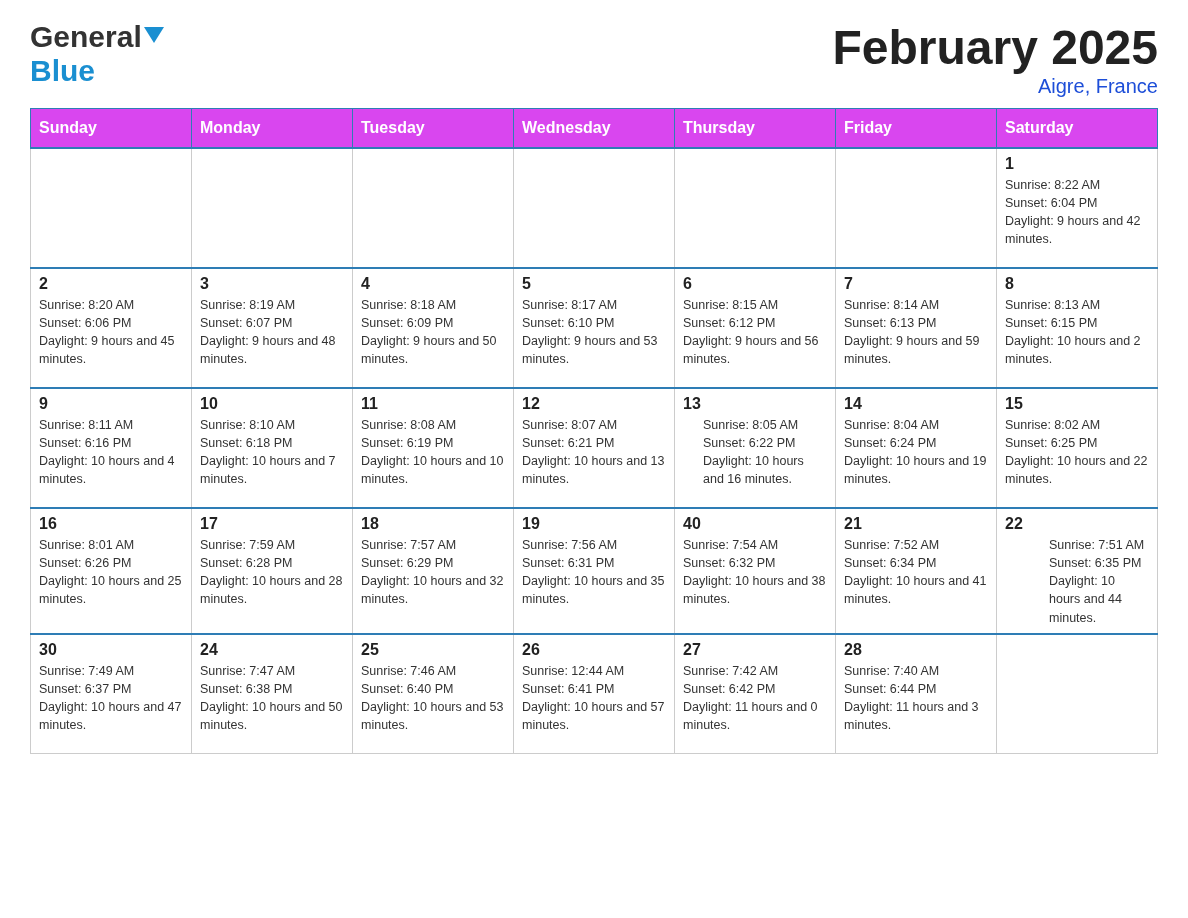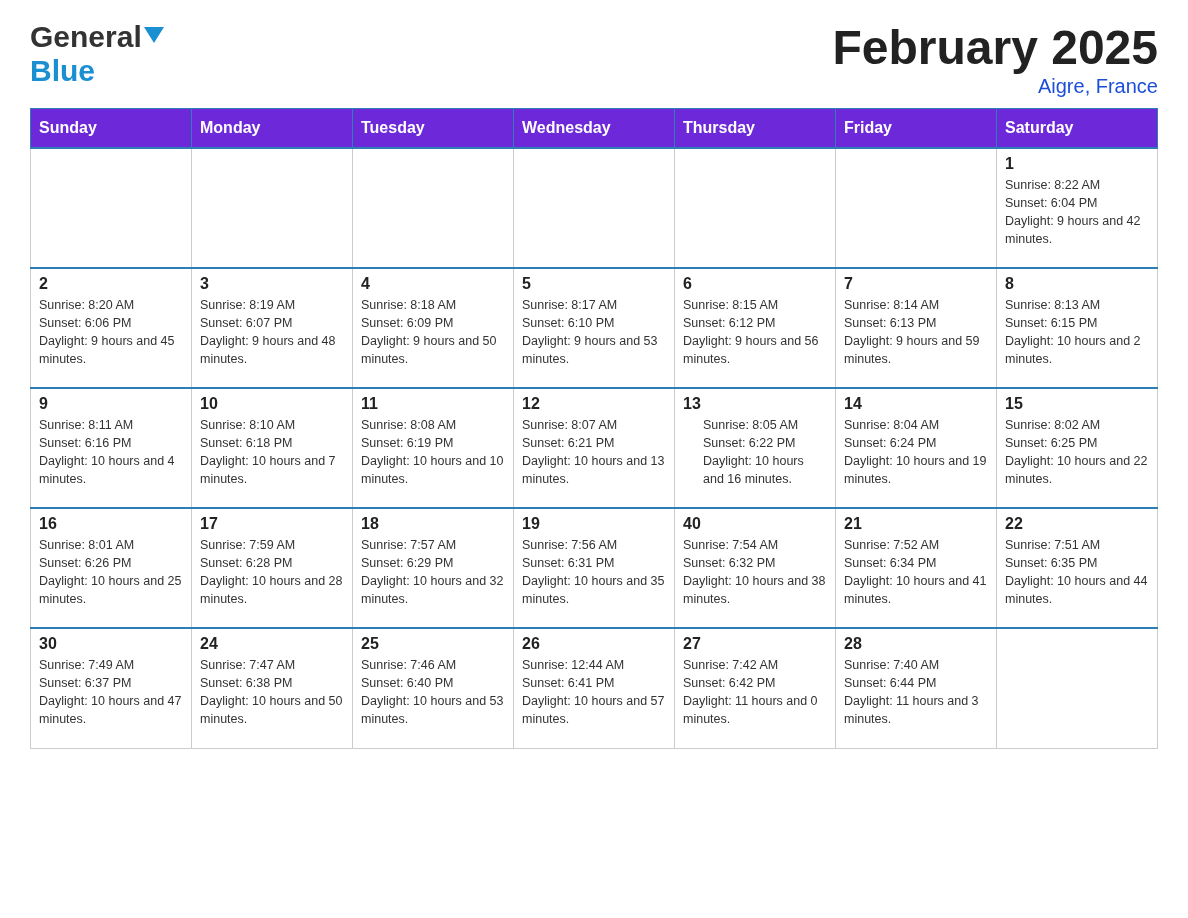--- a/index.html
+++ b/index.html
@@ -32,21 +32,21 @@
     .location {
       font-size: 20px;
       color: #1d4ed8;
     }
     .calendar {
       width: 100%;
       border-collapse: collapse;
       margin-top: 8px;
     }
     .calendar th {
-      background-color: #6d28d9;
+      background-color: #d946ef;
       color: #fff;
       font-size: 16px;
       font-weight: bold;
       padding: 10px 8px;
       text-align: left;
       border: 1px solid #2e7db5;
     }
     .calendar td {
       vertical-align: top;
       border: 1px solid #ccc;
@@ -263,21 +263,21 @@
 Daylight: 10 hours and 38 minutes.</div>
         </td>
         <td>
           <div class="day-number">21</div>
           <div class="day-info" style="white-space: pre-line;">Sunrise: 7:52 AM
 Sunset: 6:34 PM
 Daylight: 10 hours and 41 minutes.</div>
         </td>
         <td>
           <div class="day-number">22</div>
-          <div class="day-info" style="white-space: pre-line;">Sunrise: 7:51 AM
+          <div class="day-info" style="white-space: pre-line; margin-left: 44px;">Sunrise: 7:51 AM
 Sunset: 6:35 PM
 Daylight: 10 hours and 44 minutes.</div>
         </td>
       </tr>
       <tr>
         <td>
           <div class="day-number">30</div>
           <div class="day-info" style="white-space: pre-line;">Sunrise: 7:49 AM
 Sunset: 6:37 PM
 Daylight: 10 hours and 47 minutes.</div>

